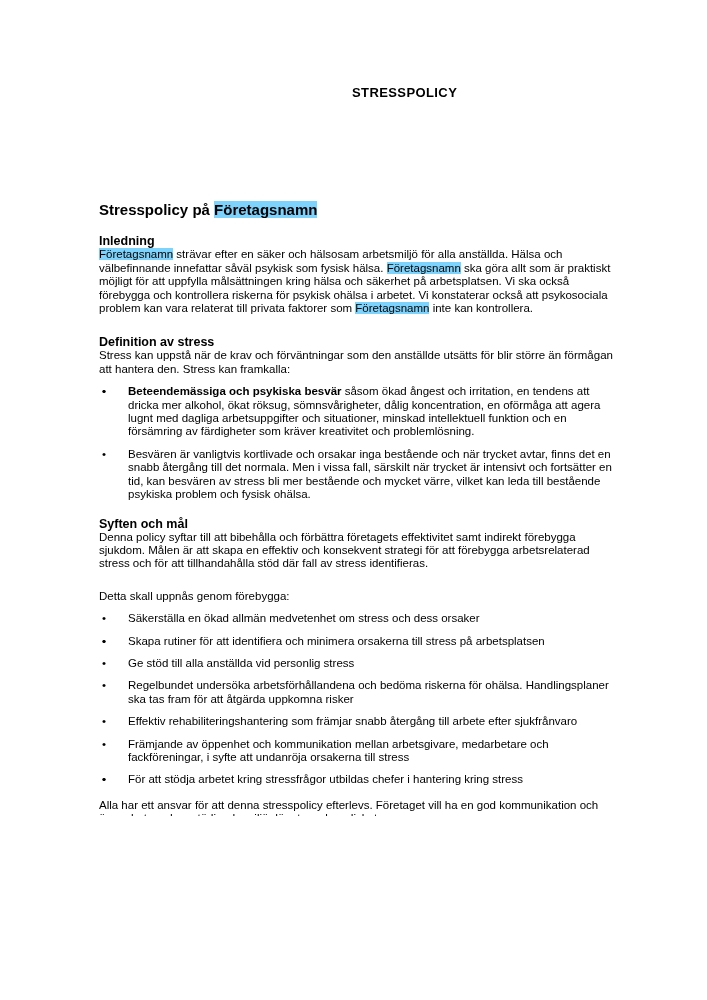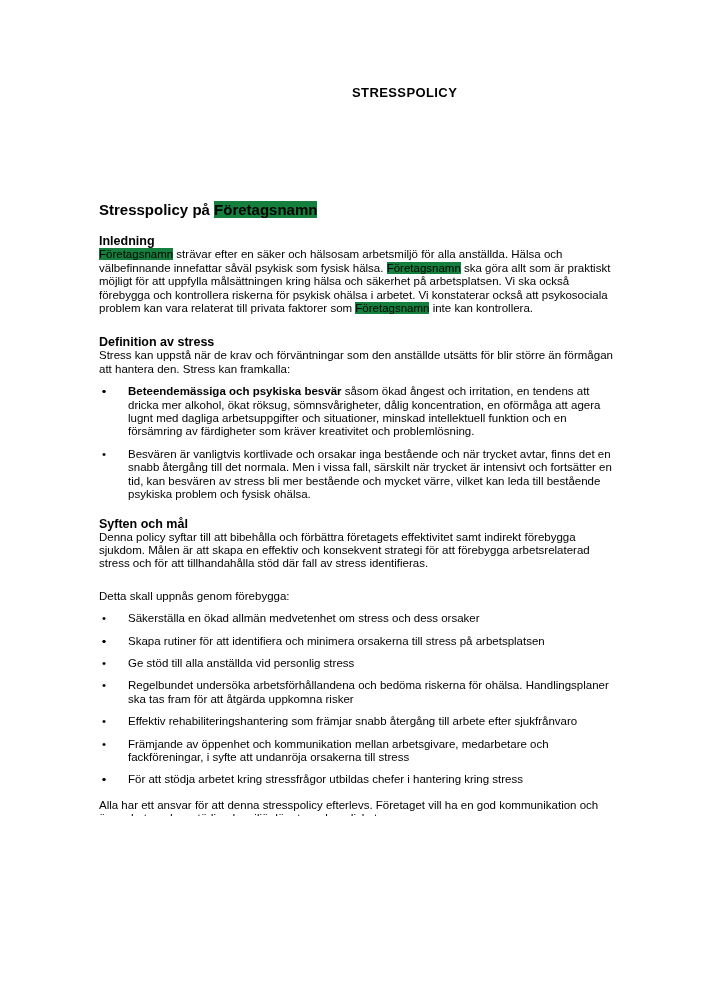--- a/index.html
+++ b/index.html
@@ -49,21 +49,21 @@
     position: relative;
     padding-left: 29px;
     margin-bottom: 9px;
   }
   .bullet-item:last-child { margin-bottom: 0; }
   .bullet-marker {
     position: absolute;
     left: 3px;
     top: 0;
   }
-  .hl { background: #15803d; }
+  .hl { background: #7dd3fc; }
   .b  { font-weight: bold; }
   .footer {
     position: absolute;
     left: 637px;
     top: 946px;
     font-size: 11.5px;
     margin-left: 29px;
   }
 </style>
 </head>

